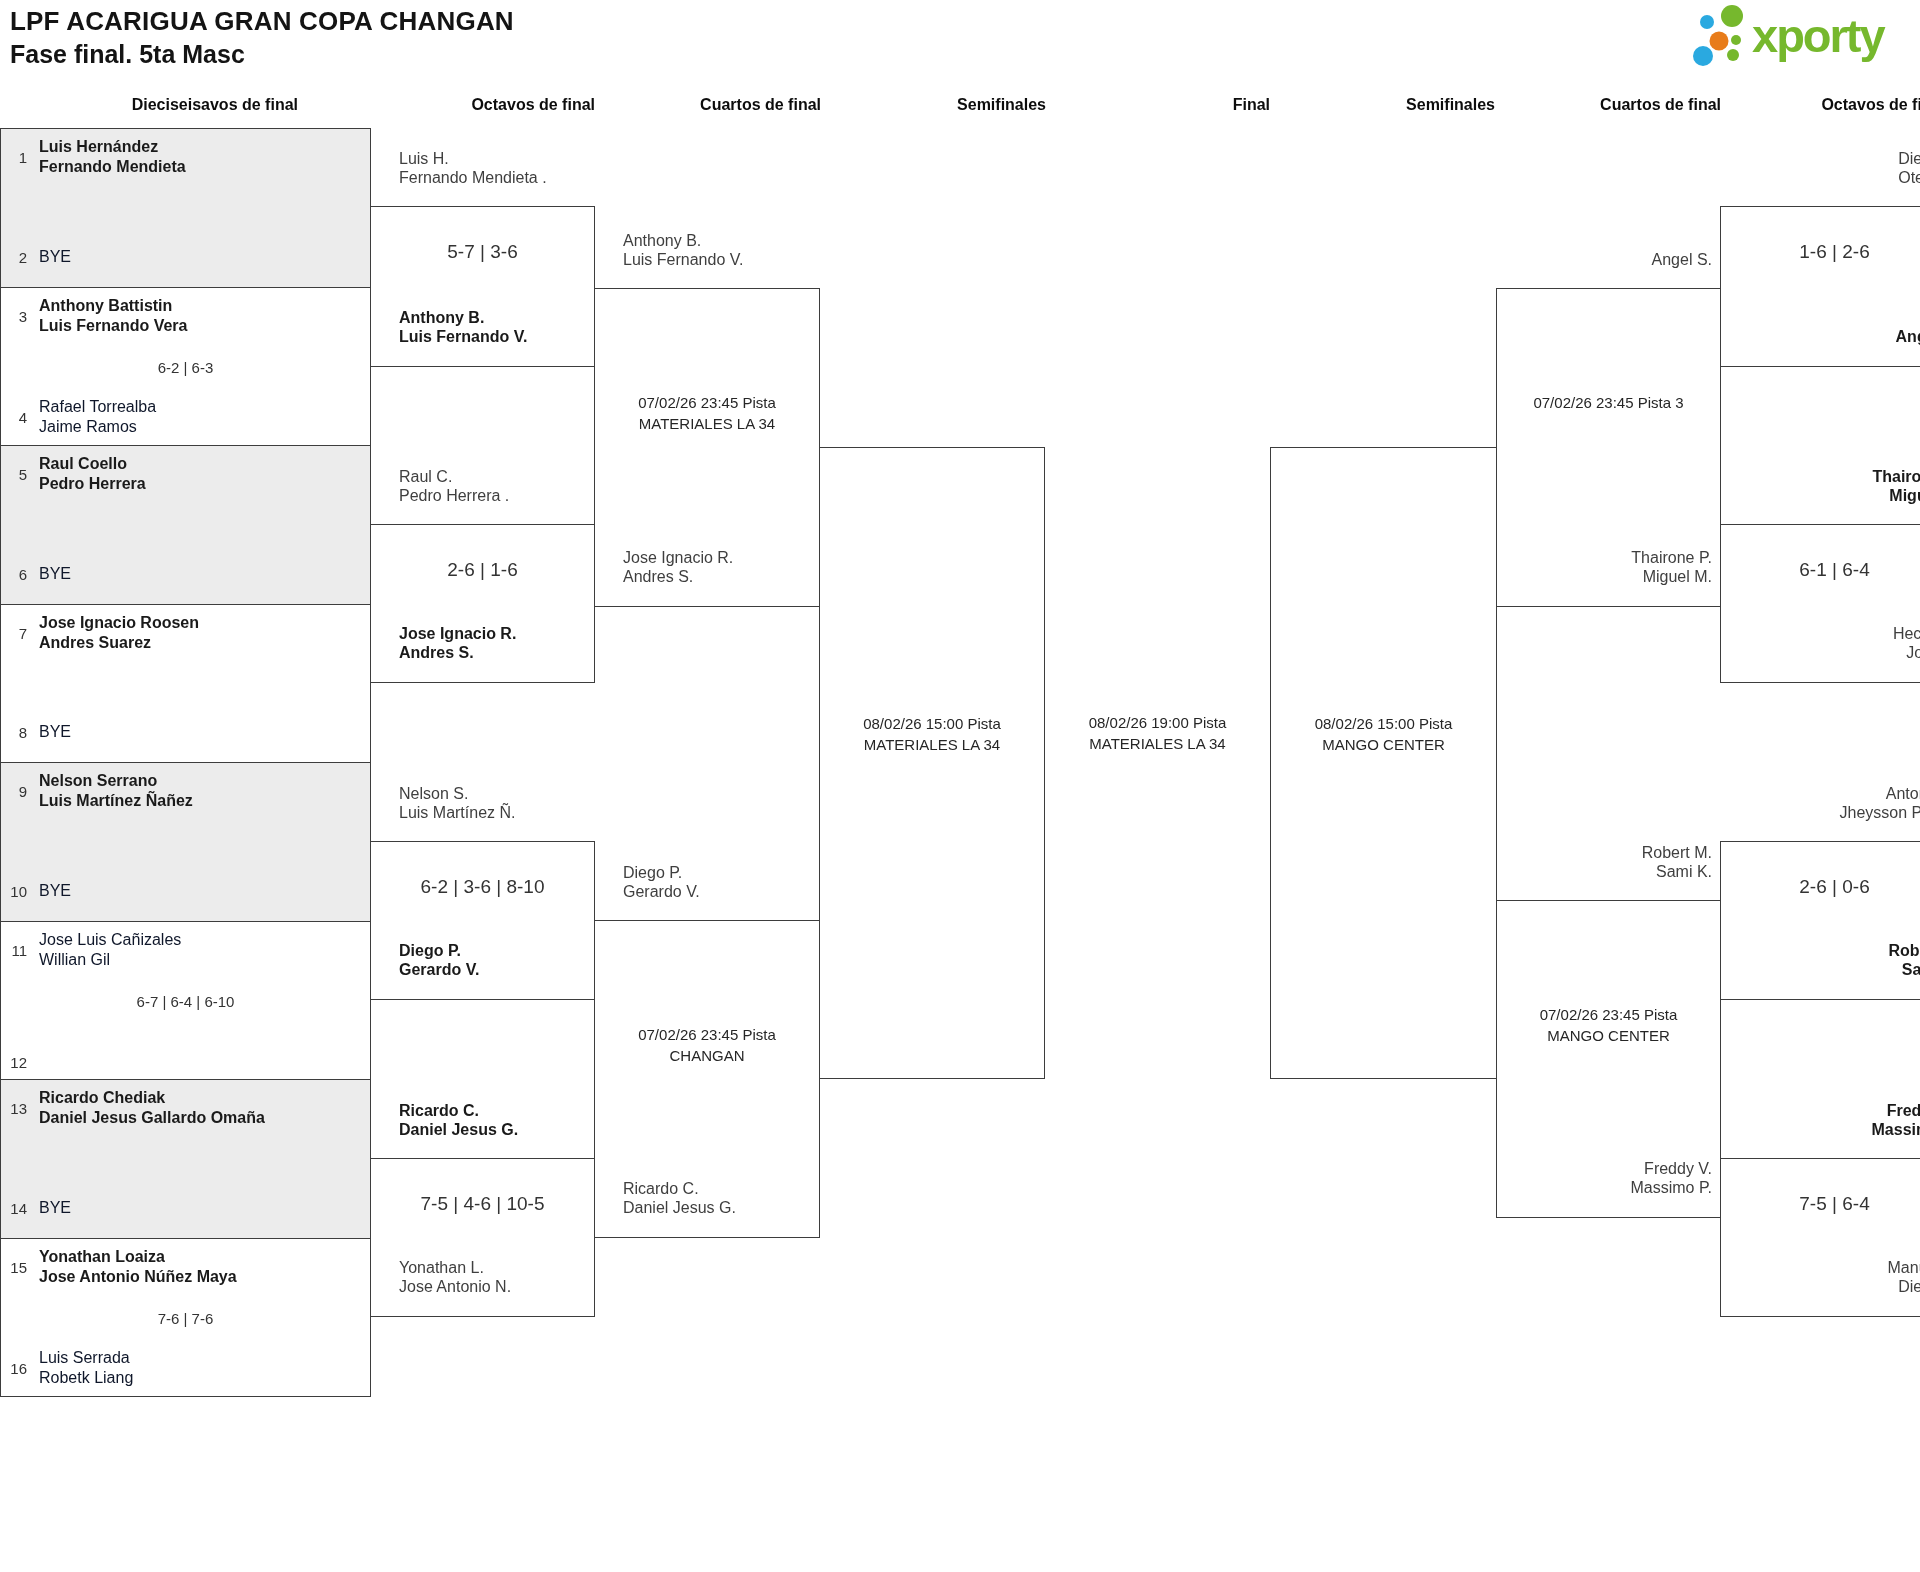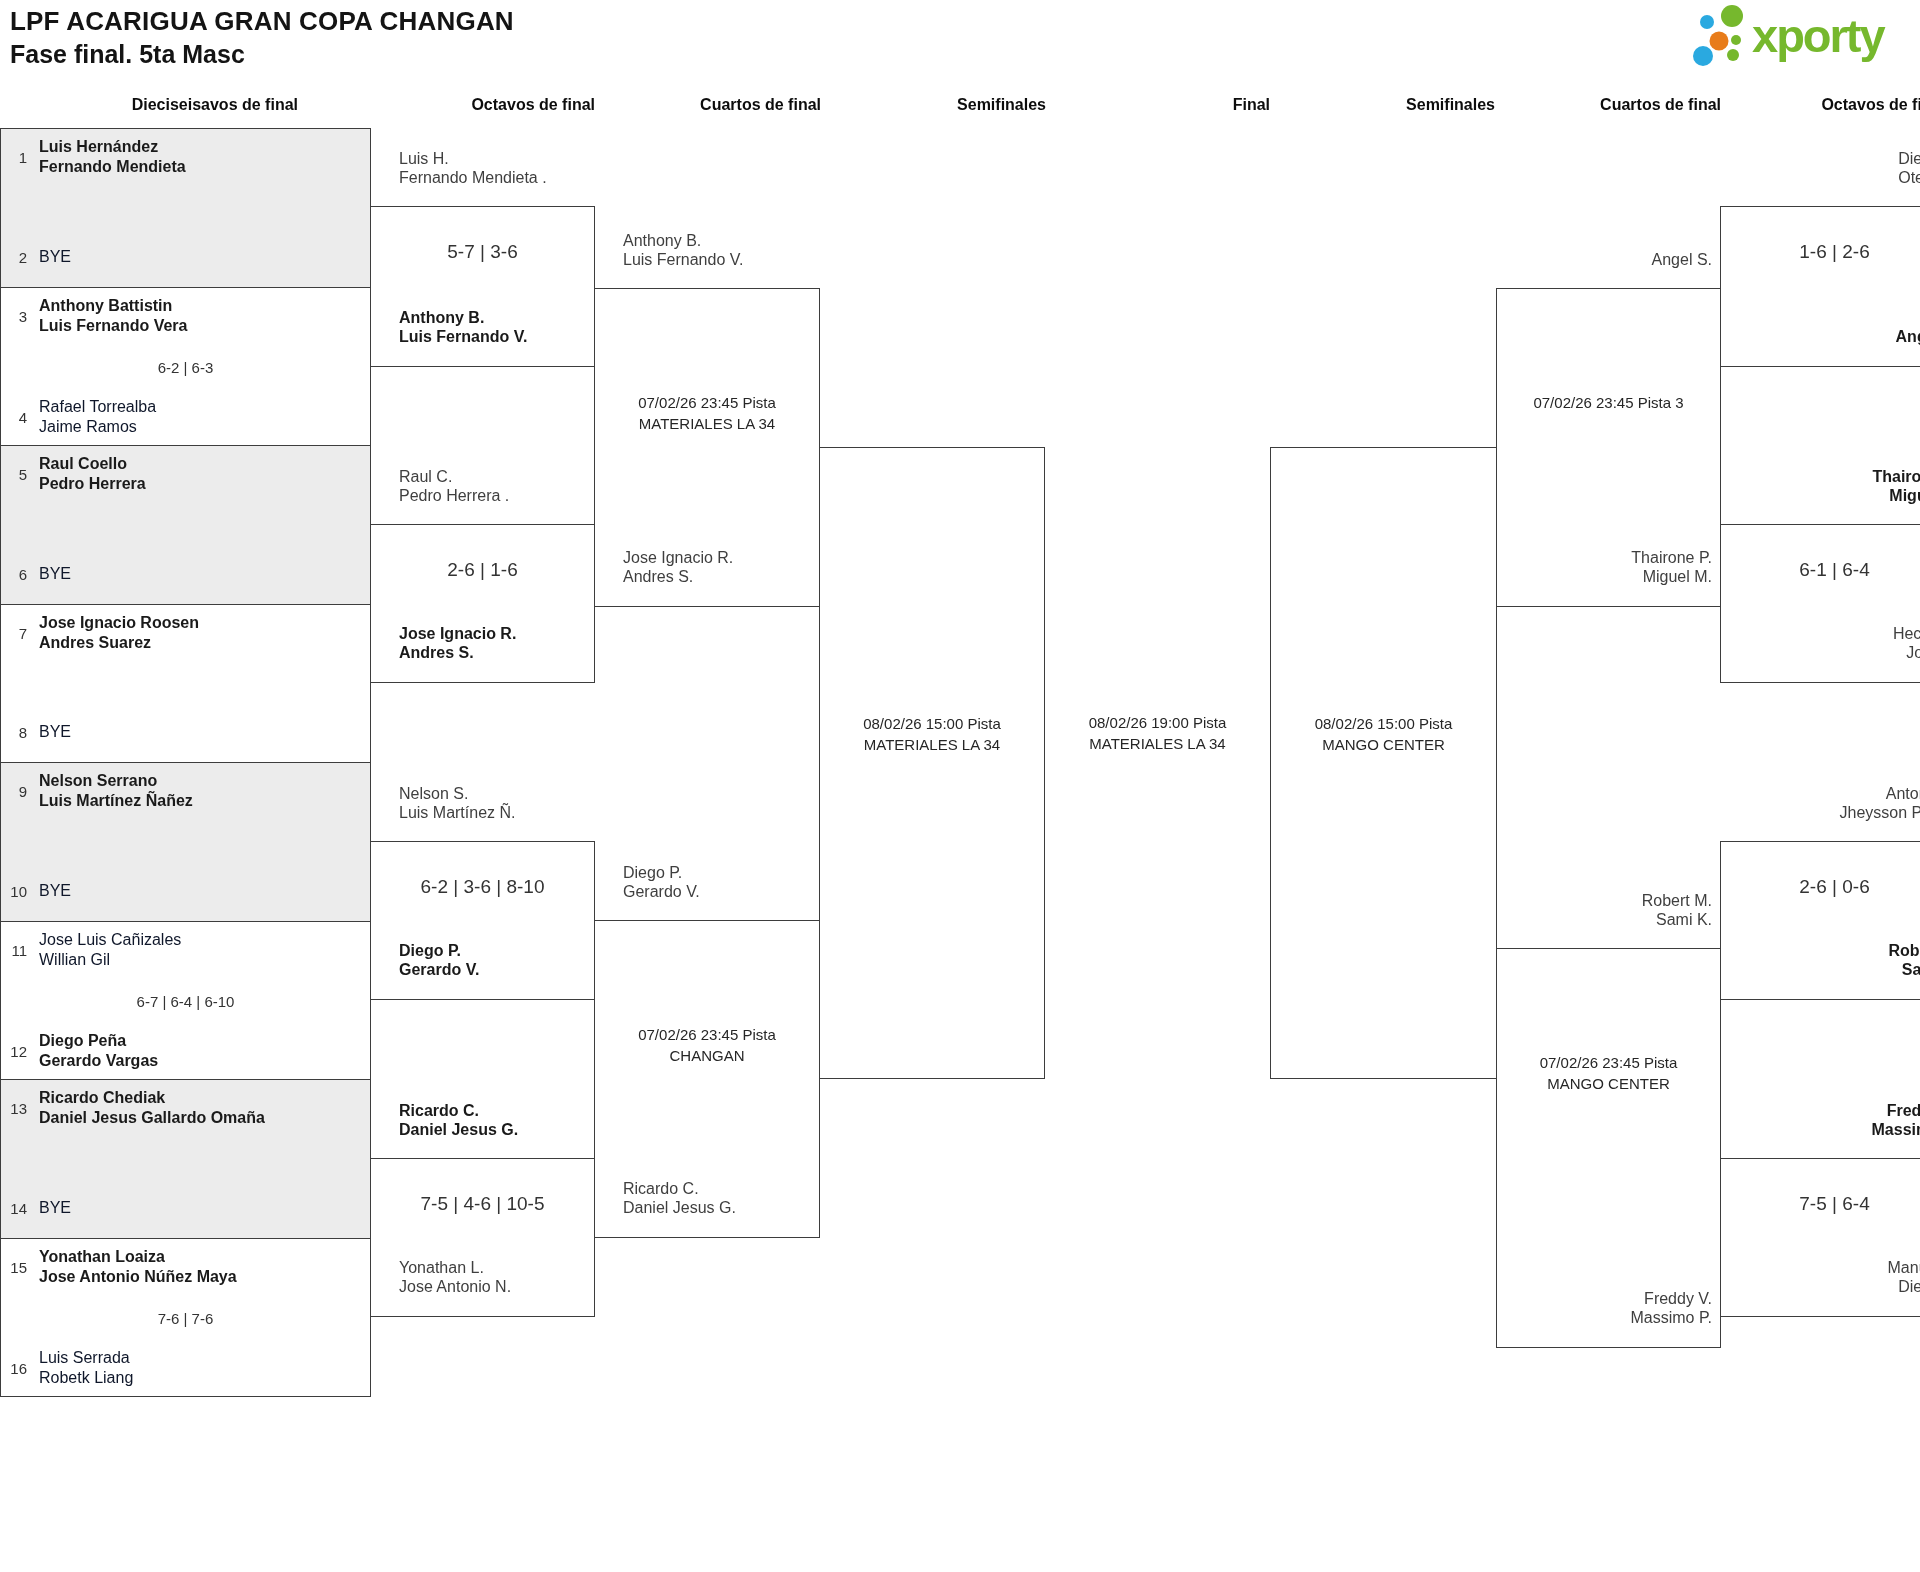--- a/index.html
+++ b/index.html
@@ -156,24 +156,20 @@
     <div class="team t-top">
       <span class="seed">11</span>
       <div class="names">
           <div>Jose Luis Cañizales</div>
           <div>Willian Gil</div>
         </div>
     </div>
     <div class="rscore">6-7 | 6-4 | 6-10</div>
     <div class="team t-bot">
       <span class="seed">12</span>
-      <div class="names b">
-          <div>Diego Peña</div>
-          <div>Gerardo Vargas</div>
-        </div>
     </div>
   </div>
   <div class="box r32 gray" style="top:1079px;height:160px">
     <div class="team t-top">
       <span class="seed">13</span>
       <div class="names b">
           <div>Ricardo Chediak</div>
           <div>Daniel Jesus Gallardo Omaña</div>
         </div>
     </div>
@@ -301,21 +297,21 @@
         <div>Angel S.</div>
       </div>
     <div class="mdate">
         <div>07/02/26 23:45 Pista 3</div>
       </div>
     <div class="pair rgt below">
         <div>Thairone P.</div>
         <div>Miguel M.</div>
       </div>
   </div>
-  <div class="box qfR" style="top:948px;height:400px">
+  <div class="box qfR" style="top:900px;height:318px">
     <div class="pair rgt above">
         <div>Robert M.</div>
         <div>Sami K.</div>
       </div>
     <div class="mdate">
         <div>07/02/26 23:45 Pista</div>
         <div>MANGO CENTER</div>
       </div>
     <div class="pair rgt below">
         <div>Freddy V.</div>

